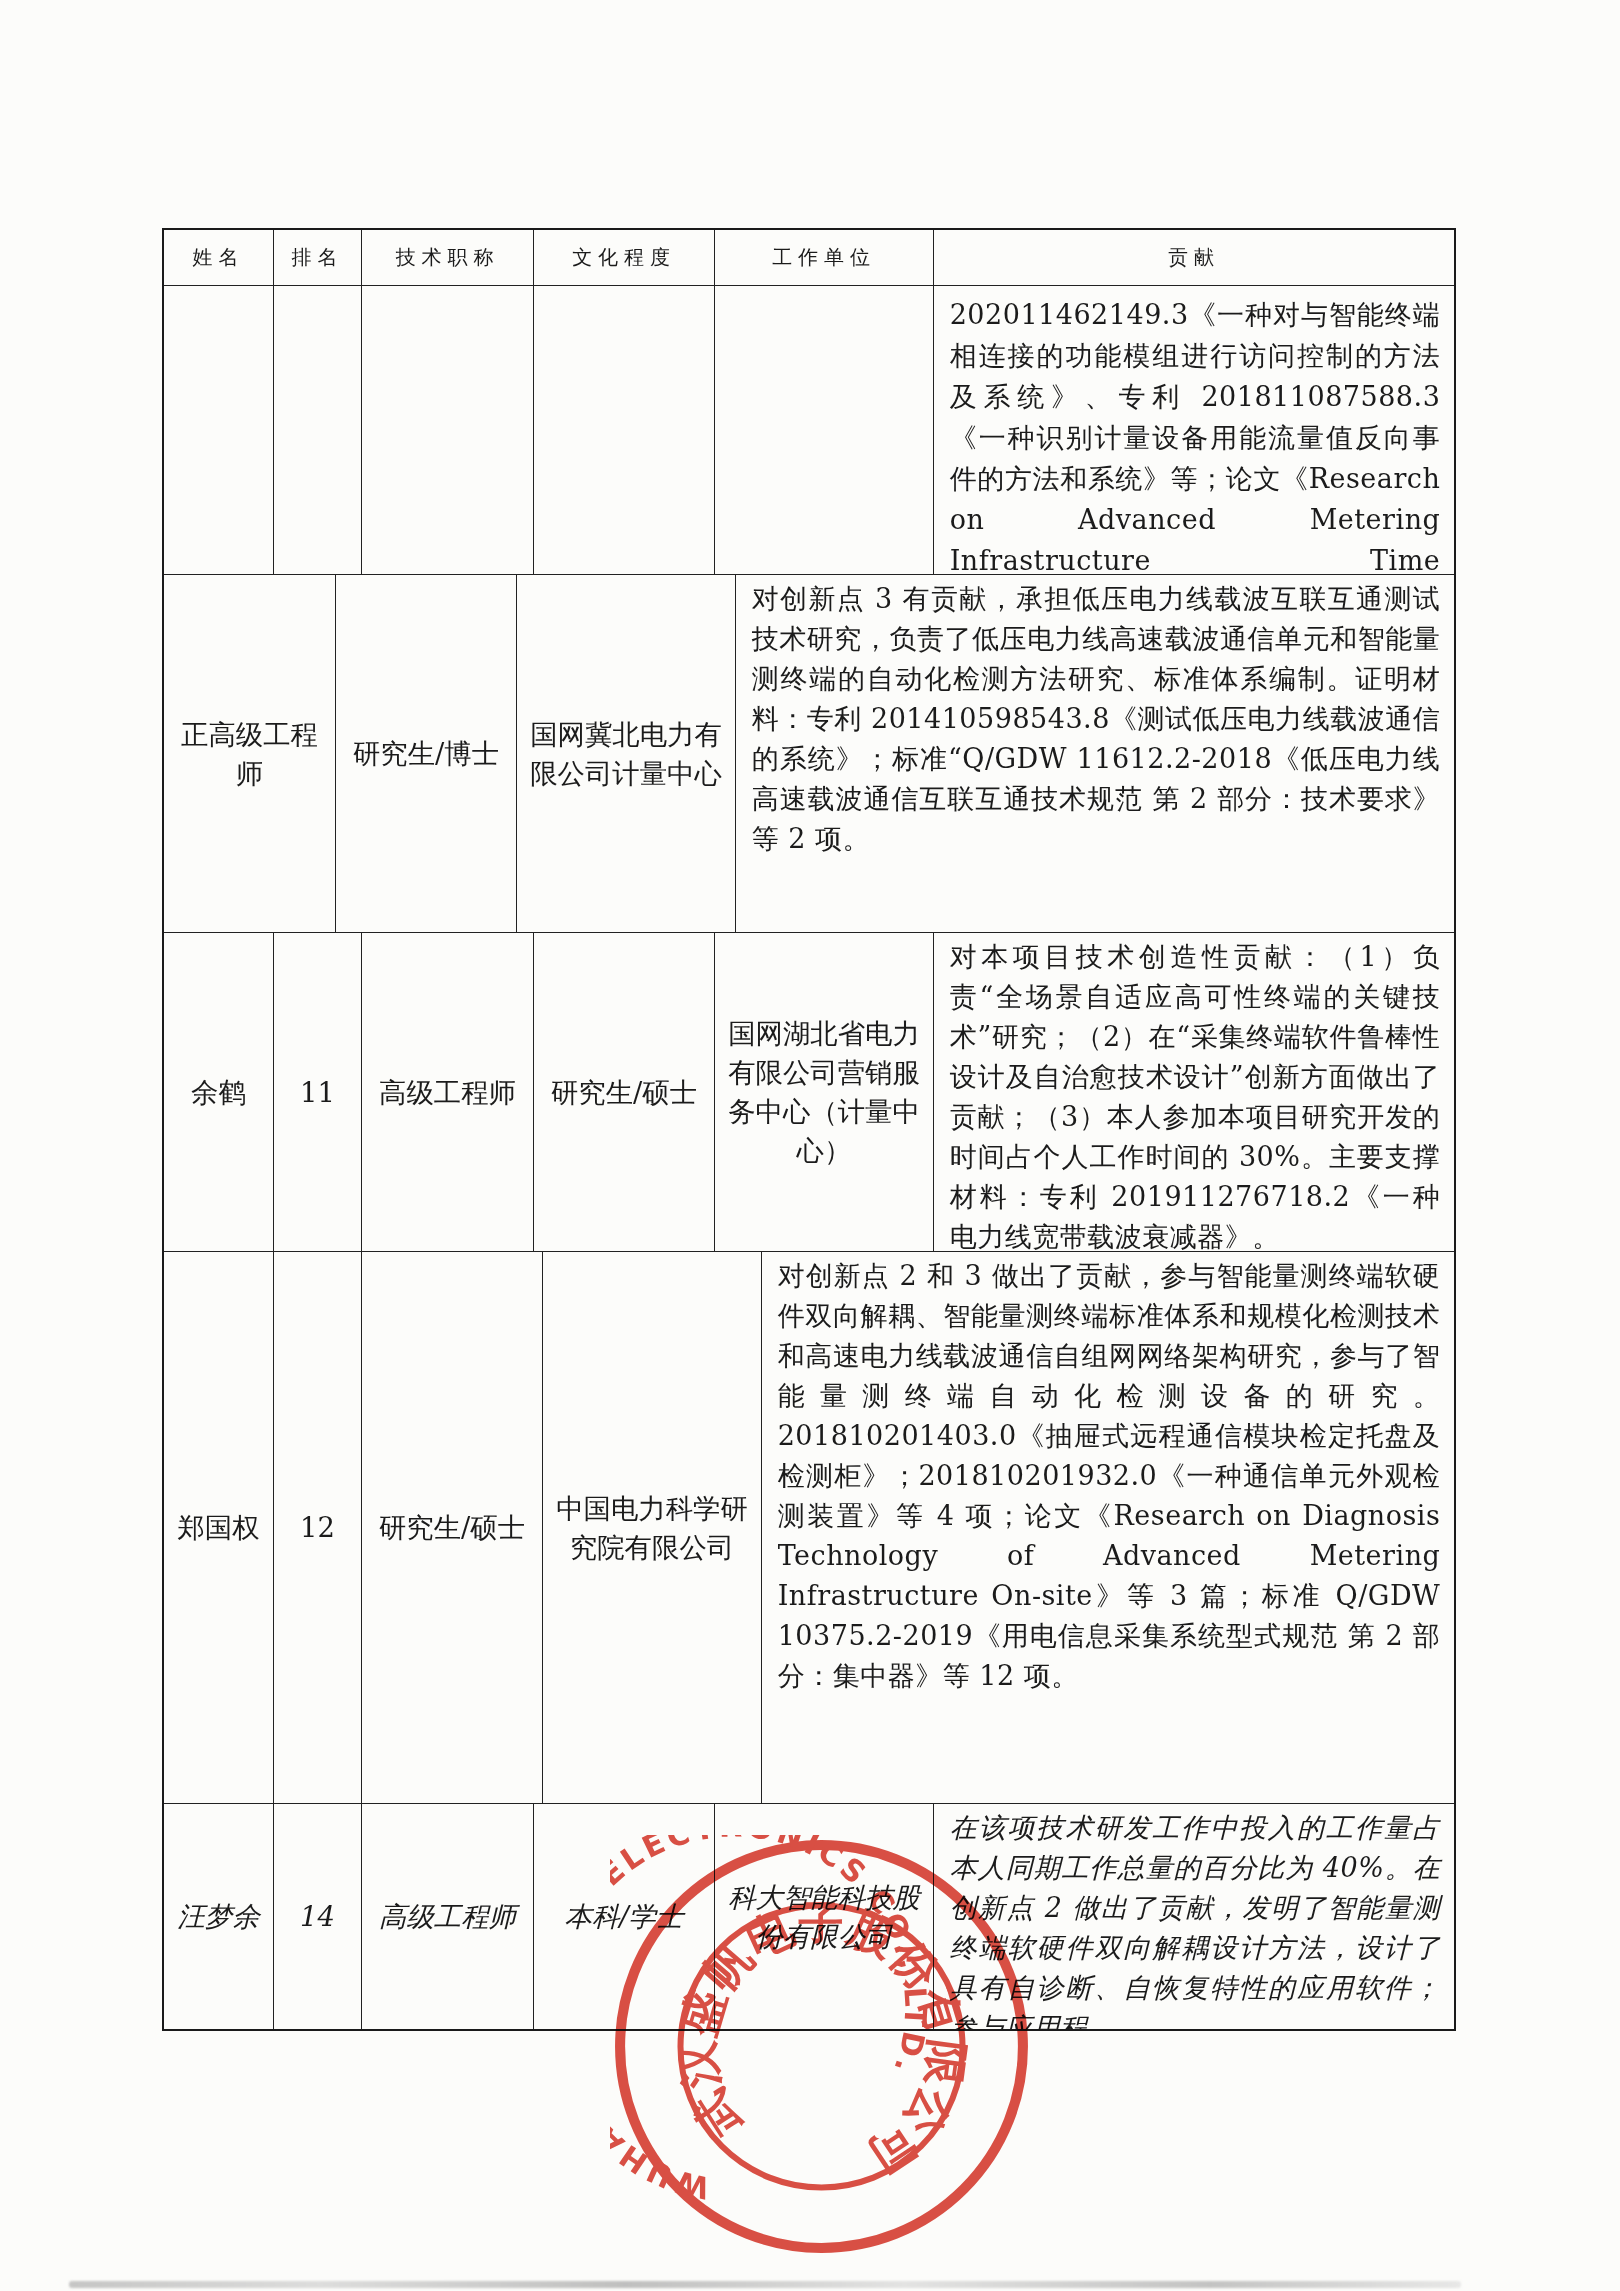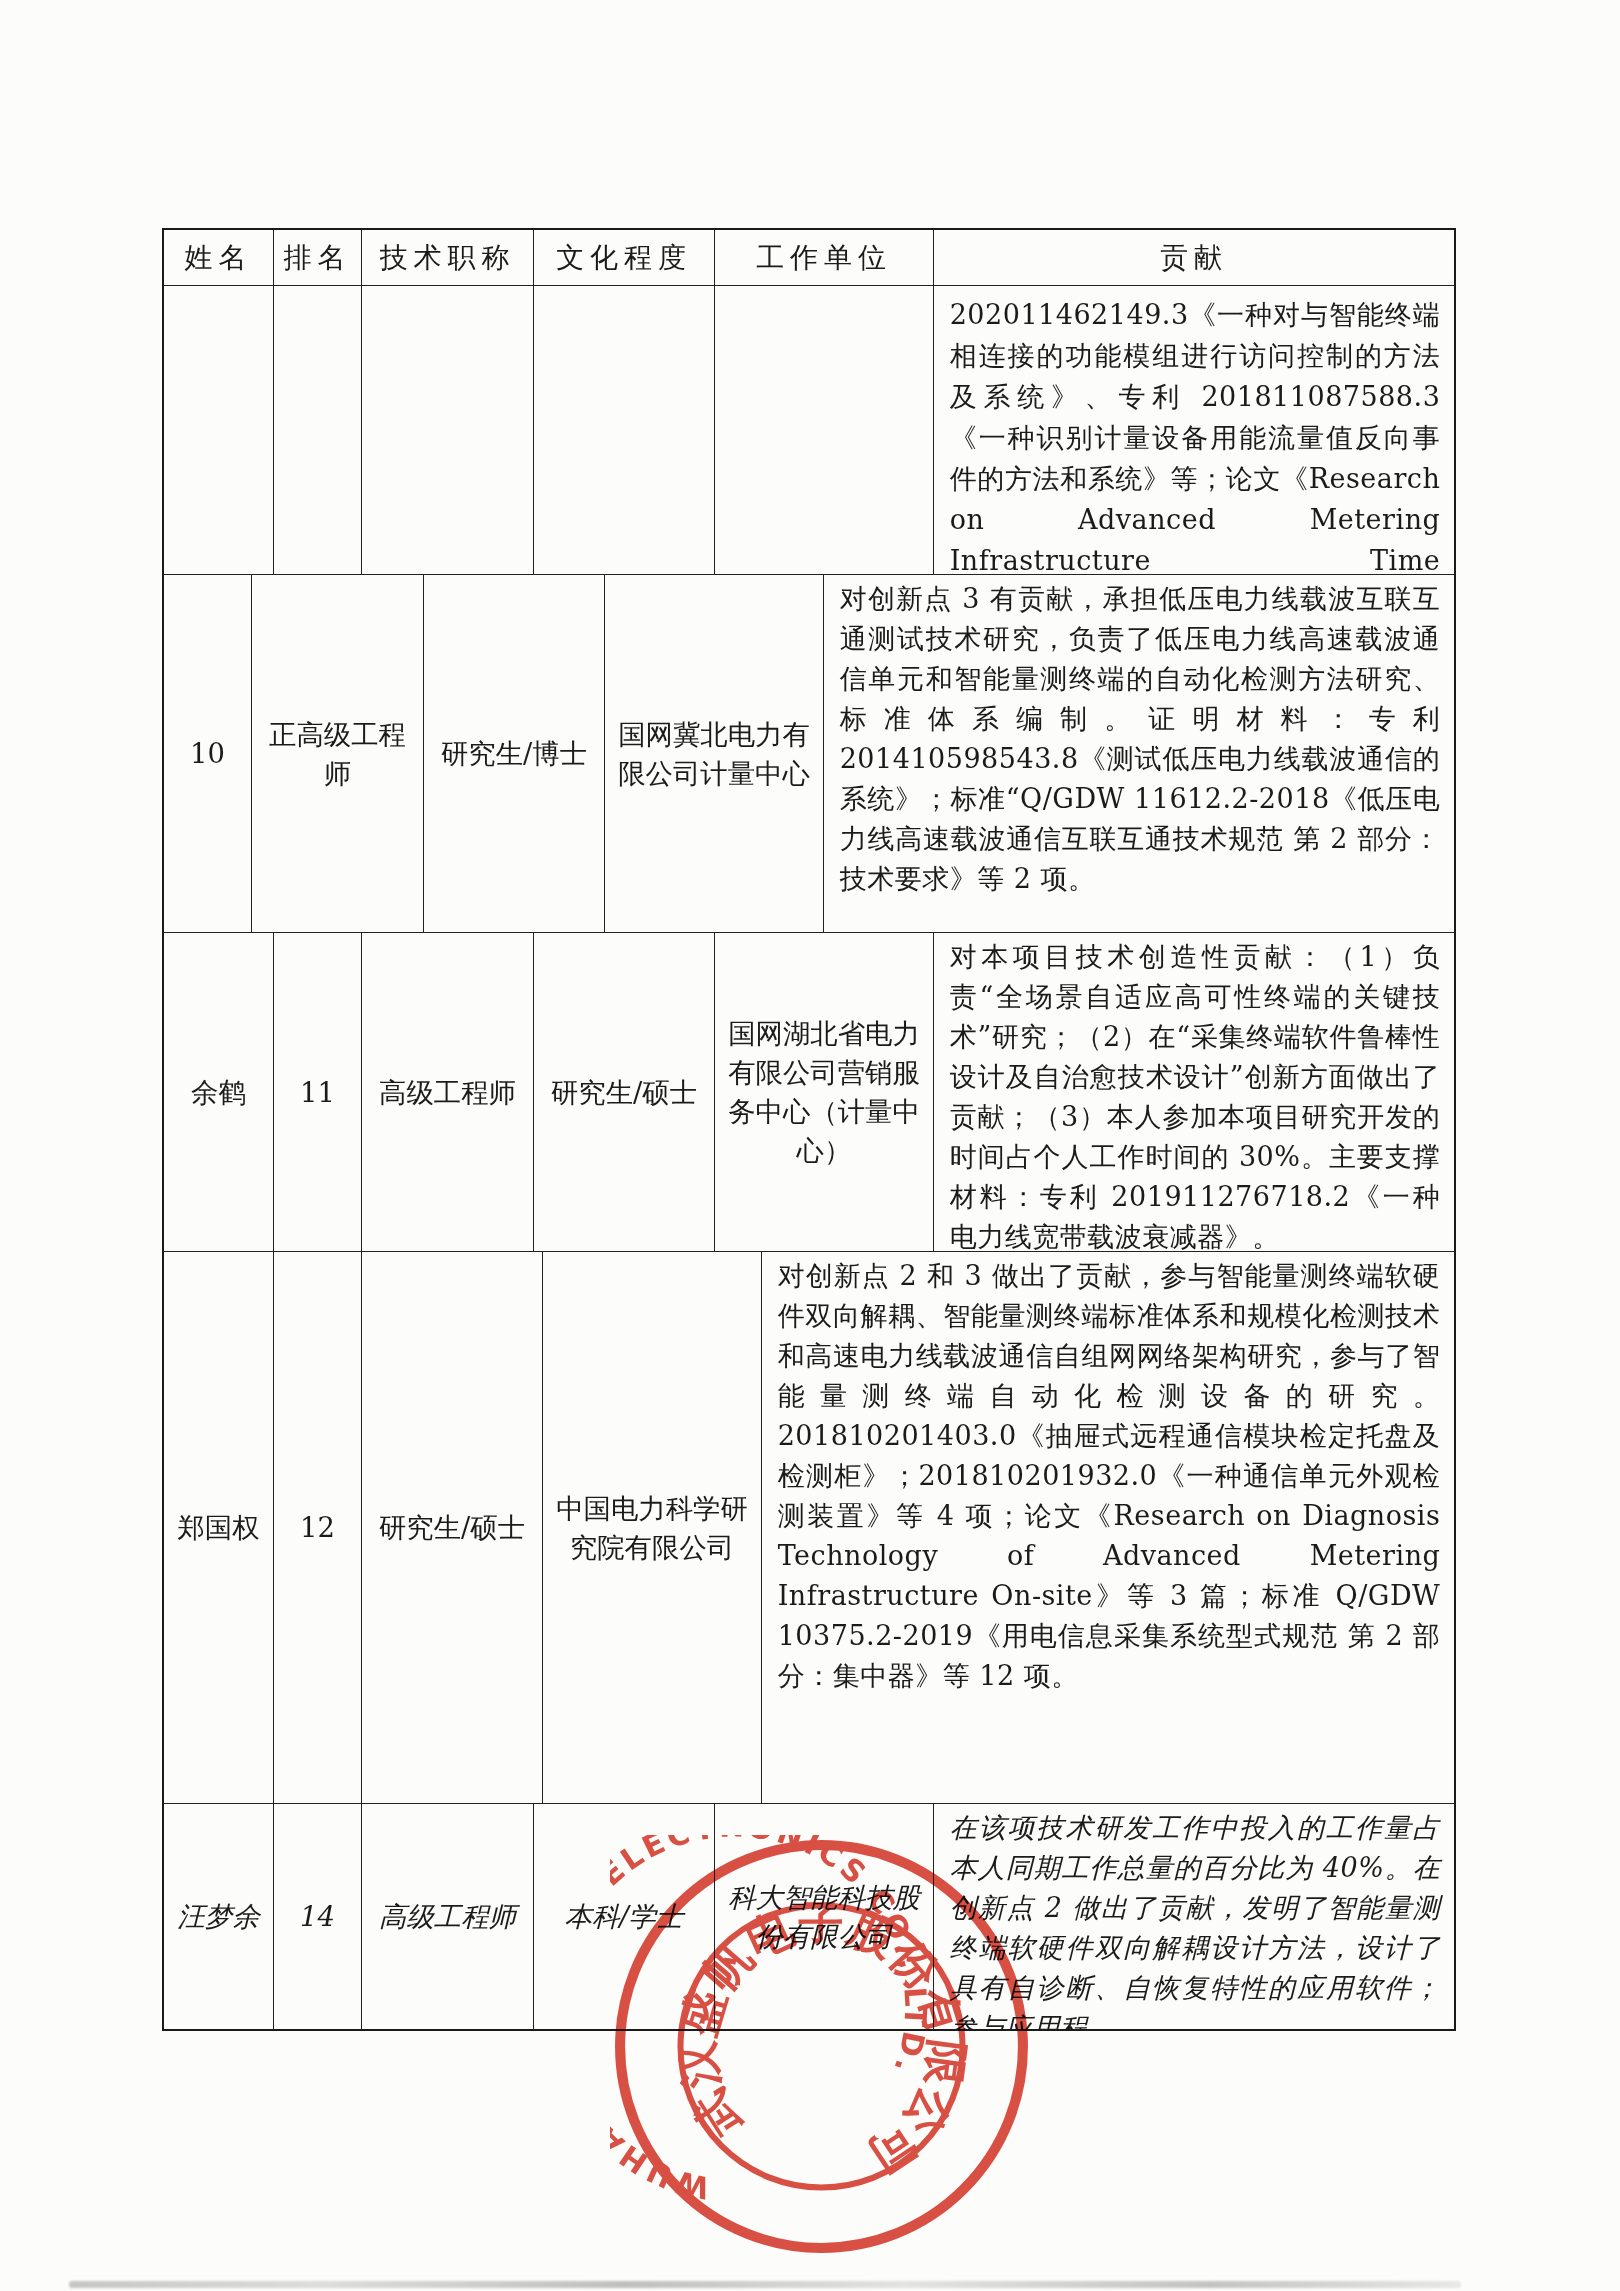--- a/index.html
+++ b/index.html
@@ -30,21 +30,21 @@
   .c0 { width:110px; flex:0 0 auto; }
   .c1 { width:88px;  flex:0 0 auto; }
   .c2 { width:172px; flex:0 0 auto; }
   .c3 { width:181px; flex:0 0 auto; }
   .c4 { width:219px; flex:0 0 auto; }
   .c5 { flex:1 1 auto; }
   .center {
     display:flex; align-items:center; justify-content:center;
     text-align:center; font-size:27.4px; line-height:39px; padding:3.9px 7.8px;
   }
-  .th { font-size:28px; letter-spacing:5.9px; padding:7.8px 3.9px; }
+  .th { font-size:20px; letter-spacing:5.9px; padding:7.8px 3.9px; }
   .contrib {
     font-size:27px; line-height:40px;
     padding:3.9px 13.7px 3.9px 15.7px;
     text-align:justify;
     letter-spacing:0.5px;
   }
   .contrib.first { line-height:41px; padding-top:7.8px; }
   .h-header { height:56px; }
   .h-a { height:289px; }
   .h-b { height:358px; }
@@ -86,21 +86,20 @@
     <div class="tr h-a">
       <div class="td c0 center"></div>
       <div class="td c1 center"></div>
       <div class="td c2 center"></div>
       <div class="td c3 center"></div>
       <div class="td c4 center"></div>
       <div class="td c5 contrib first">202011462149.3《一种对与智能终端相连接的功能模组进行访问控制的方法及系统》、专利 201811087588.3《一种识别计量设备用能流量值反向事件的方法和系统》等；论文《Research on Advanced Metering Infrastructure Time Synchronization based on NTP》等 2 篇。</div>
     </div>
 
     <div class="tr h-b">
-      <div class="td c1 center">10</div>
       <div class="td c2 center">正高级工程师</div>
       <div class="td c3 center">研究生/博士</div>
       <div class="td c4 center">国网冀北电力有限公司计量中心</div>
       <div class="td c5 contrib">对创新点 3 有贡献，承担低压电力线载波互联互通测试技术研究，负责了低压电力线高速载波通信单元和智能量测终端的自动化检测方法研究、标准体系编制。证明材料：专利 201410598543.8《测试低压电力线载波通信的系统》；标准“Q/GDW 11612.2-2018《低压电力线高速载波通信互联互通技术规范 第 2 部分：技术要求》等 2 项。</div>
     </div>
 
     <div class="tr h-c">
       <div class="td c0 center">余鹤</div>
       <div class="td c1 center">11</div>
       <div class="td c2 center">高级工程师</div>

